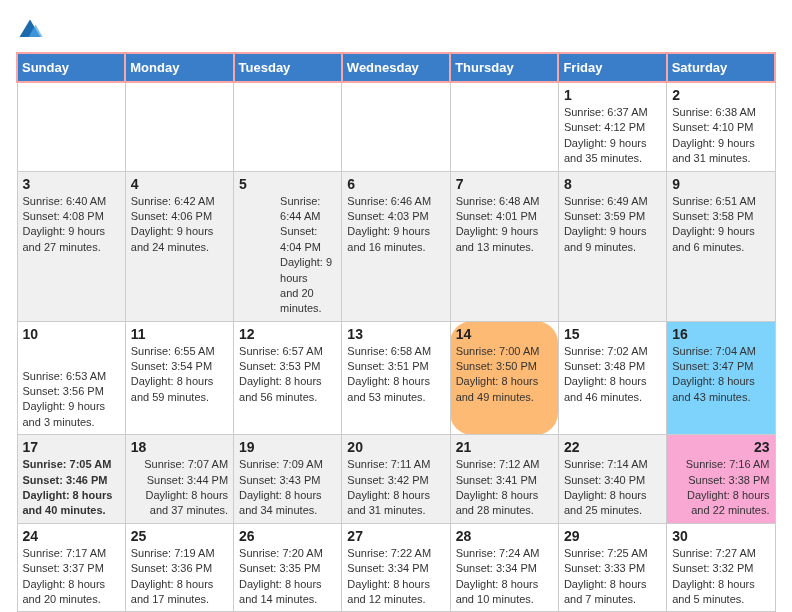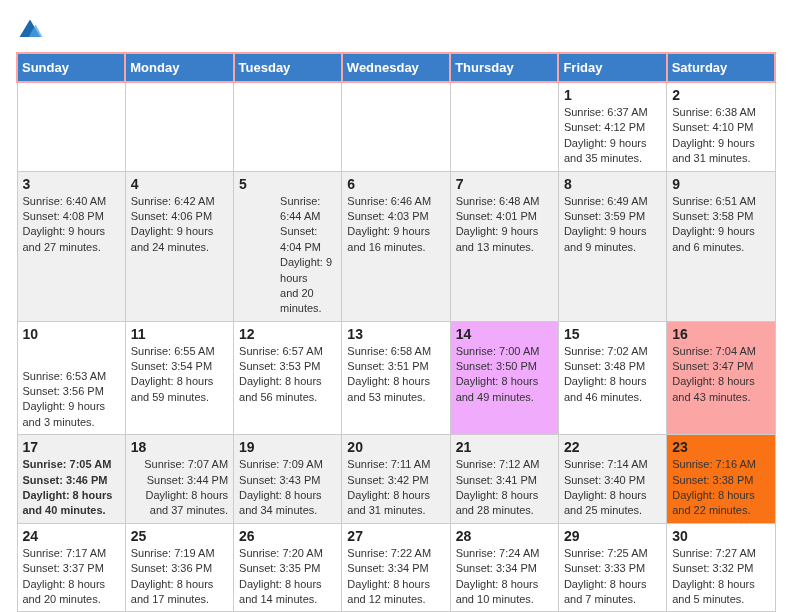--- a/index.html
+++ b/index.html
@@ -216,35 +216,35 @@
 Daylight: 8 hours
 and 56 minutes.</div>
         </td>
         <td style="background: rgb(255, 255, 255);">
           <div class="day-number">13</div>
           <div class="day-info" style="white-space: pre-line;">Sunrise: 6:58 AM
 Sunset: 3:51 PM
 Daylight: 8 hours
 and 53 minutes.</div>
         </td>
-        <td style="background: #f0abfc;">
+        <td style="background: #fdba74; border-radius: 22px;">
           <div class="day-number">14</div>
           <div class="day-info" style="white-space: pre-line;">Sunrise: 7:00 AM
 Sunset: 3:50 PM
 Daylight: 8 hours
 and 49 minutes.</div>
         </td>
         <td style="background: rgb(255, 255, 255);">
           <div class="day-number">15</div>
           <div class="day-info" style="white-space: pre-line;">Sunrise: 7:02 AM
 Sunset: 3:48 PM
 Daylight: 8 hours
 and 46 minutes.</div>
         </td>
-        <td style="background: #fca5a5;">
+        <td style="background: #7dd3fc;">
           <div class="day-number">16</div>
           <div class="day-info" style="white-space: pre-line;">Sunrise: 7:04 AM
 Sunset: 3:47 PM
 Daylight: 8 hours
 and 43 minutes.</div>
         </td>
       </tr>
       <tr class="row-even">
         <td style="background: rgb(240, 240, 240);">
           <div class="day-number">17</div>
@@ -281,21 +281,21 @@
 Daylight: 8 hours
 and 28 minutes.</div>
         </td>
         <td style="background: rgb(240, 240, 240);">
           <div class="day-number">22</div>
           <div class="day-info" style="white-space: pre-line;">Sunrise: 7:14 AM
 Sunset: 3:40 PM
 Daylight: 8 hours
 and 25 minutes.</div>
         </td>
-        <td style="background: #f97316;">
+        <td style="background: #f9a8d4; text-align: right;">
           <div class="day-number">23</div>
           <div class="day-info" style="white-space: pre-line;">Sunrise: 7:16 AM
 Sunset: 3:38 PM
 Daylight: 8 hours
 and 22 minutes.</div>
         </td>
       </tr>
       <tr class="row-odd">
         <td style="background: rgb(255, 255, 255);">
           <div class="day-number">24</div>

